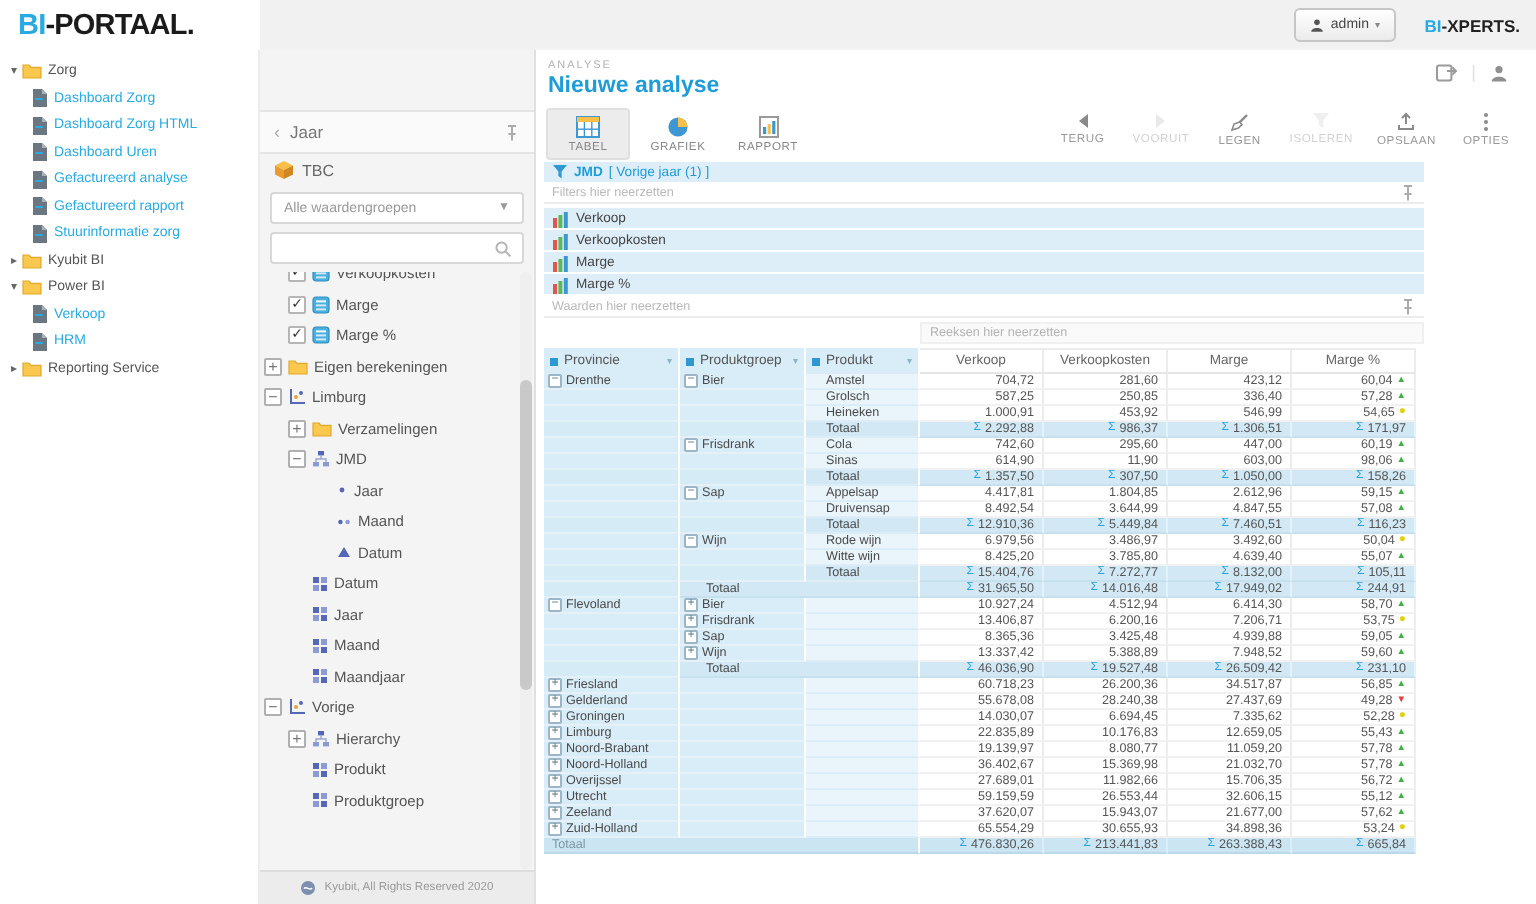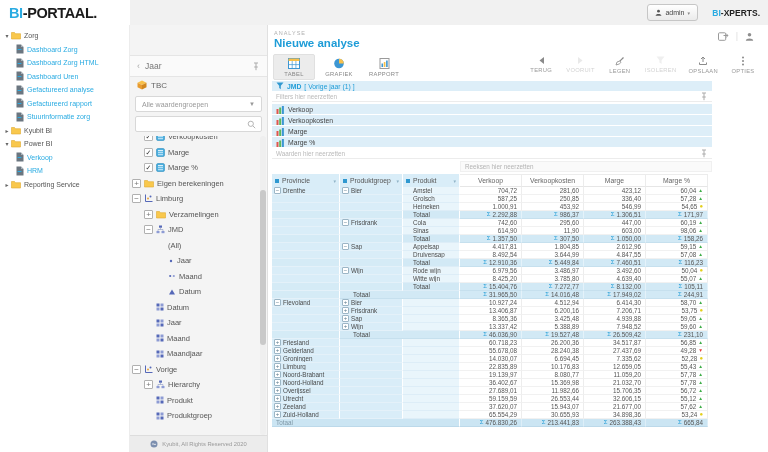--- a/index.html
+++ b/index.html
@@ -354,24 +354,20 @@
               <path d="M4.5 2.7 V4.5 M2 6 V4.5 H7 V6" stroke="#9aa5c9" stroke-width="0.7" fill="none"></path>
               <rect x="3" y="0.5" width="3" height="2.2" fill="#5568b8"></rect>
               <rect x="0.5" y="6" width="3" height="2.2" fill="#8d9bd4"></rect>
               <rect x="5.5" y="6" width="3" height="2.2" fill="#8d9bd4"></rect>
             </svg>
           </span>
           <span>JMD</span>
         </div>
         <div class="ptree-row" style="padding-left: 26px;">
           <span class="sp12"></span>
-          <span>(All)</span>
-        </div>
-        <div class="ptree-row" style="padding-left: 26px;">
-          <span class="sp12"></span>
           <span class="icn">
             <svg width="6" height="8" viewBox="0 0 6 8">
               <circle cx="3" cy="4" r="1.2" fill="#5568b8"></circle>
             </svg>
           </span>
           <span>Jaar</span>
         </div>
         <div class="ptree-row" style="padding-left: 26px;">
           <span class="sp12"></span>
           <span class="icn">

